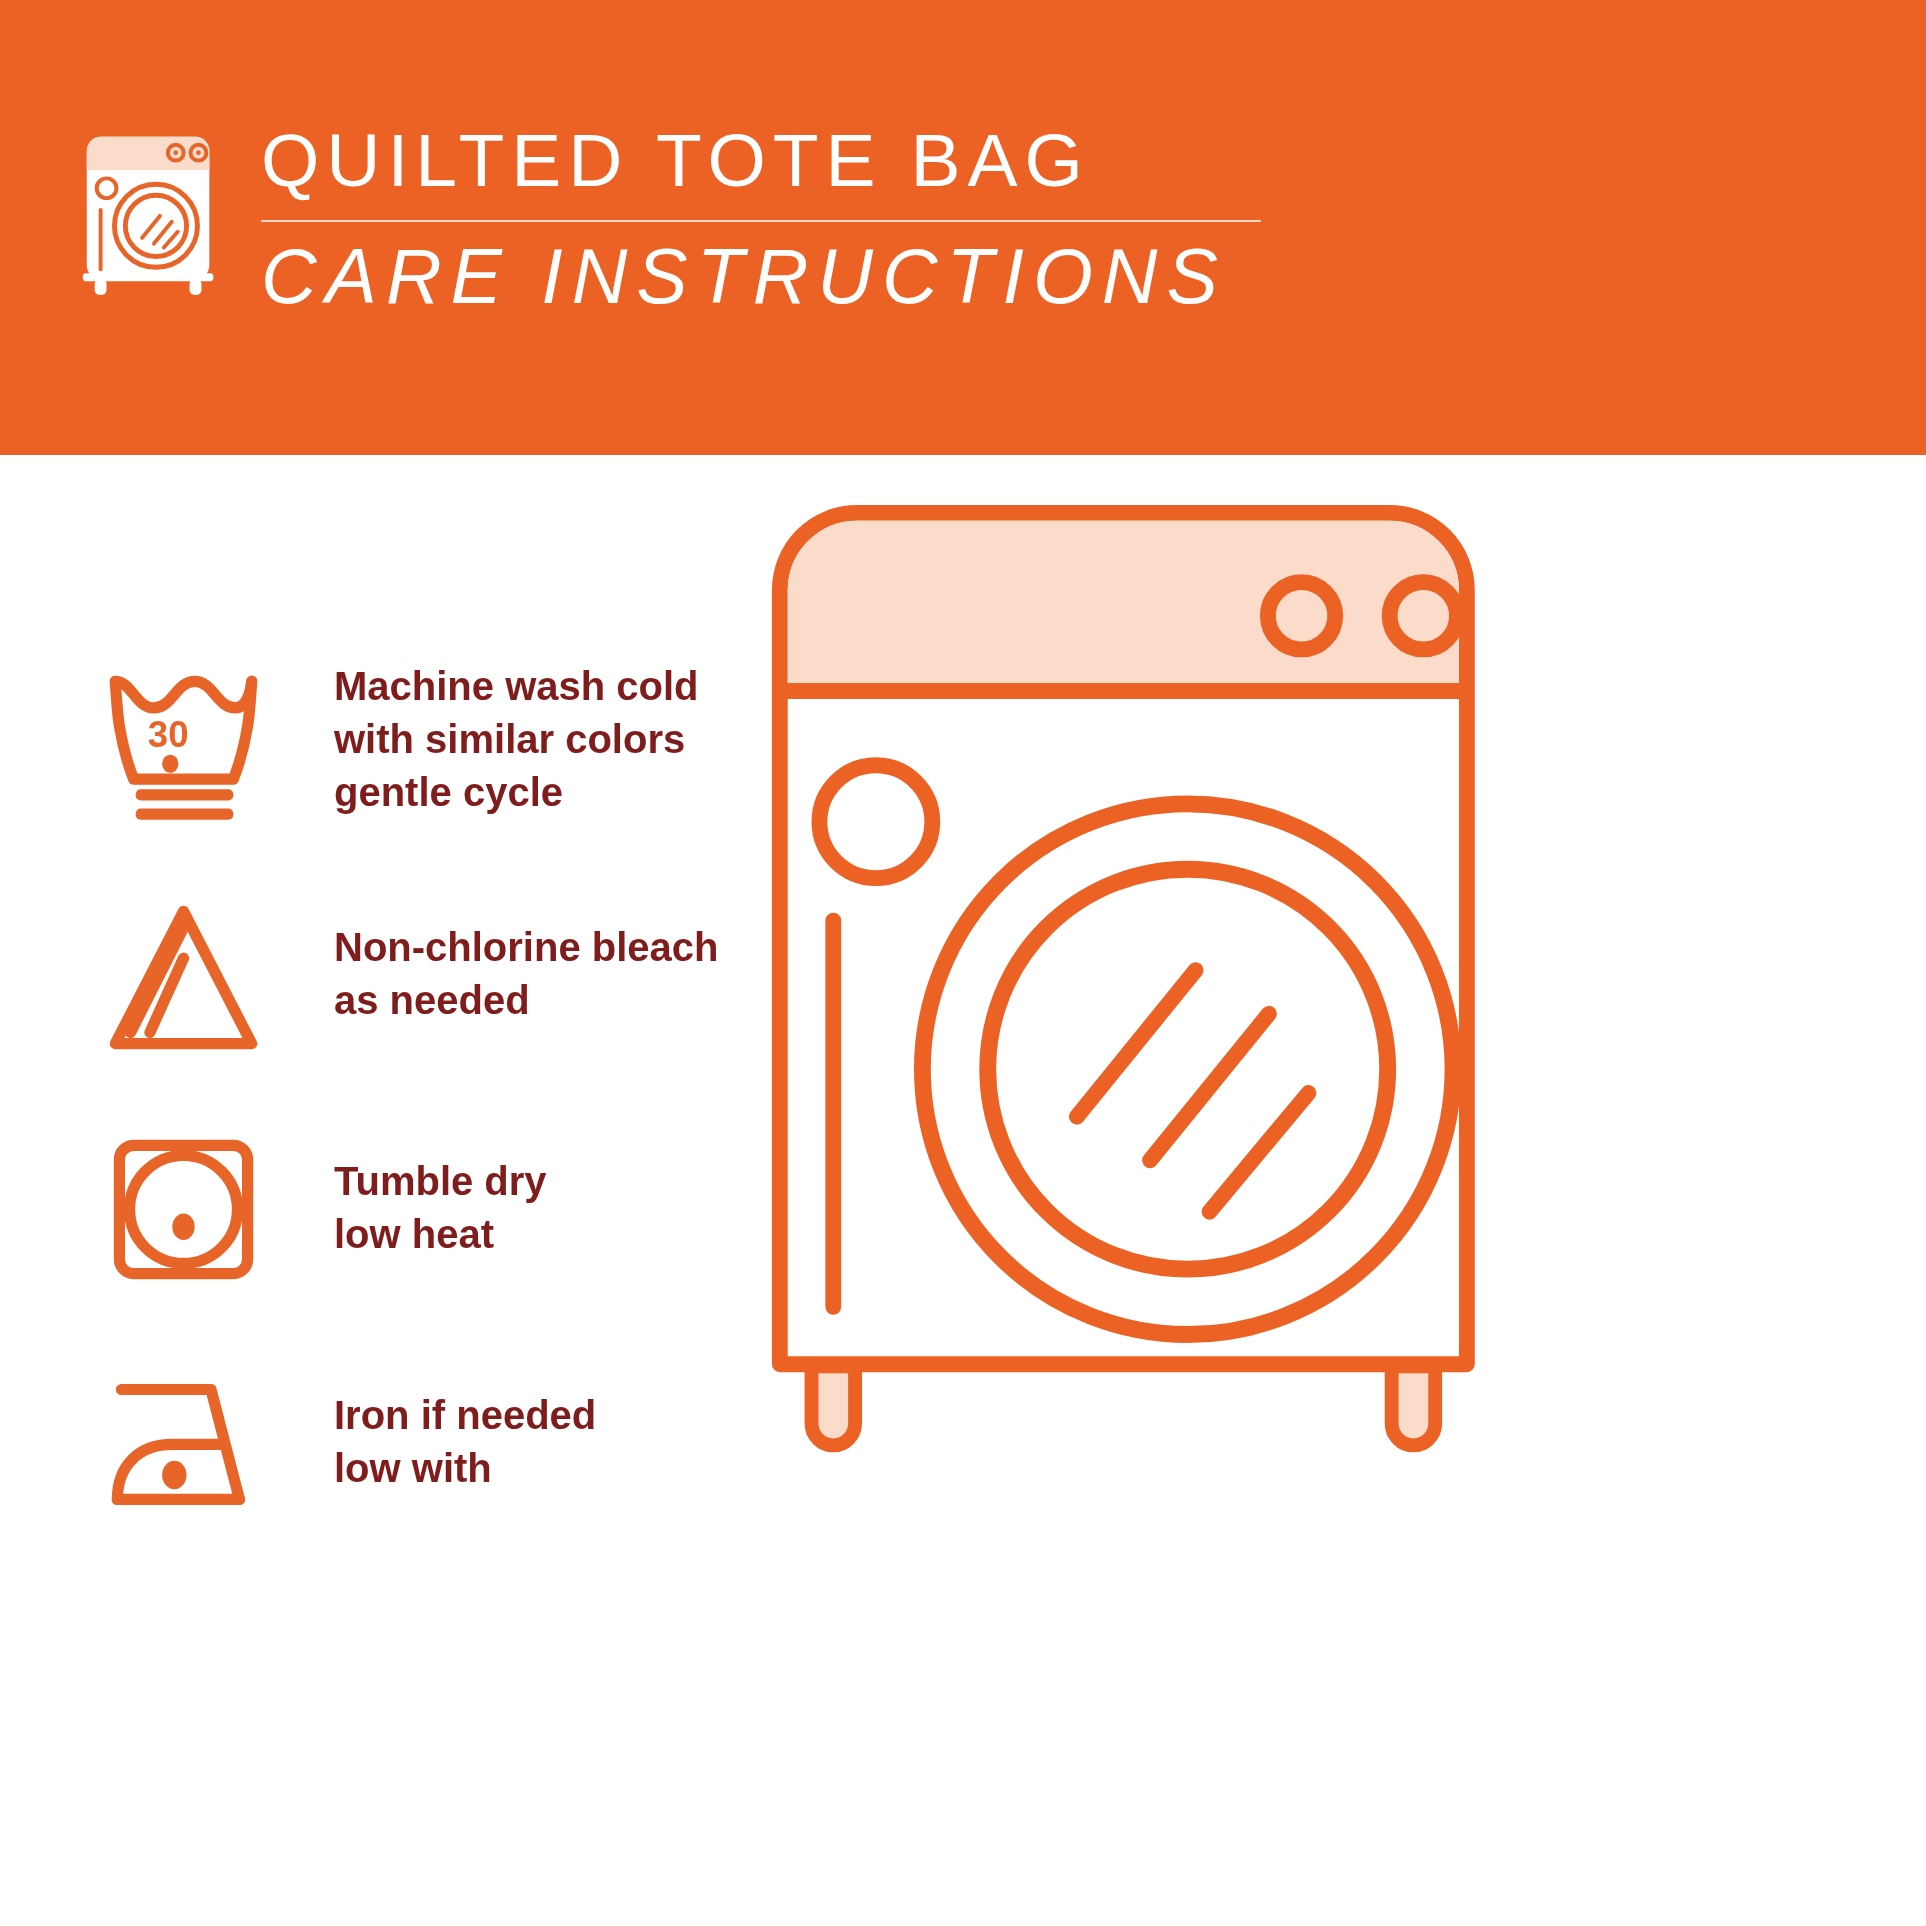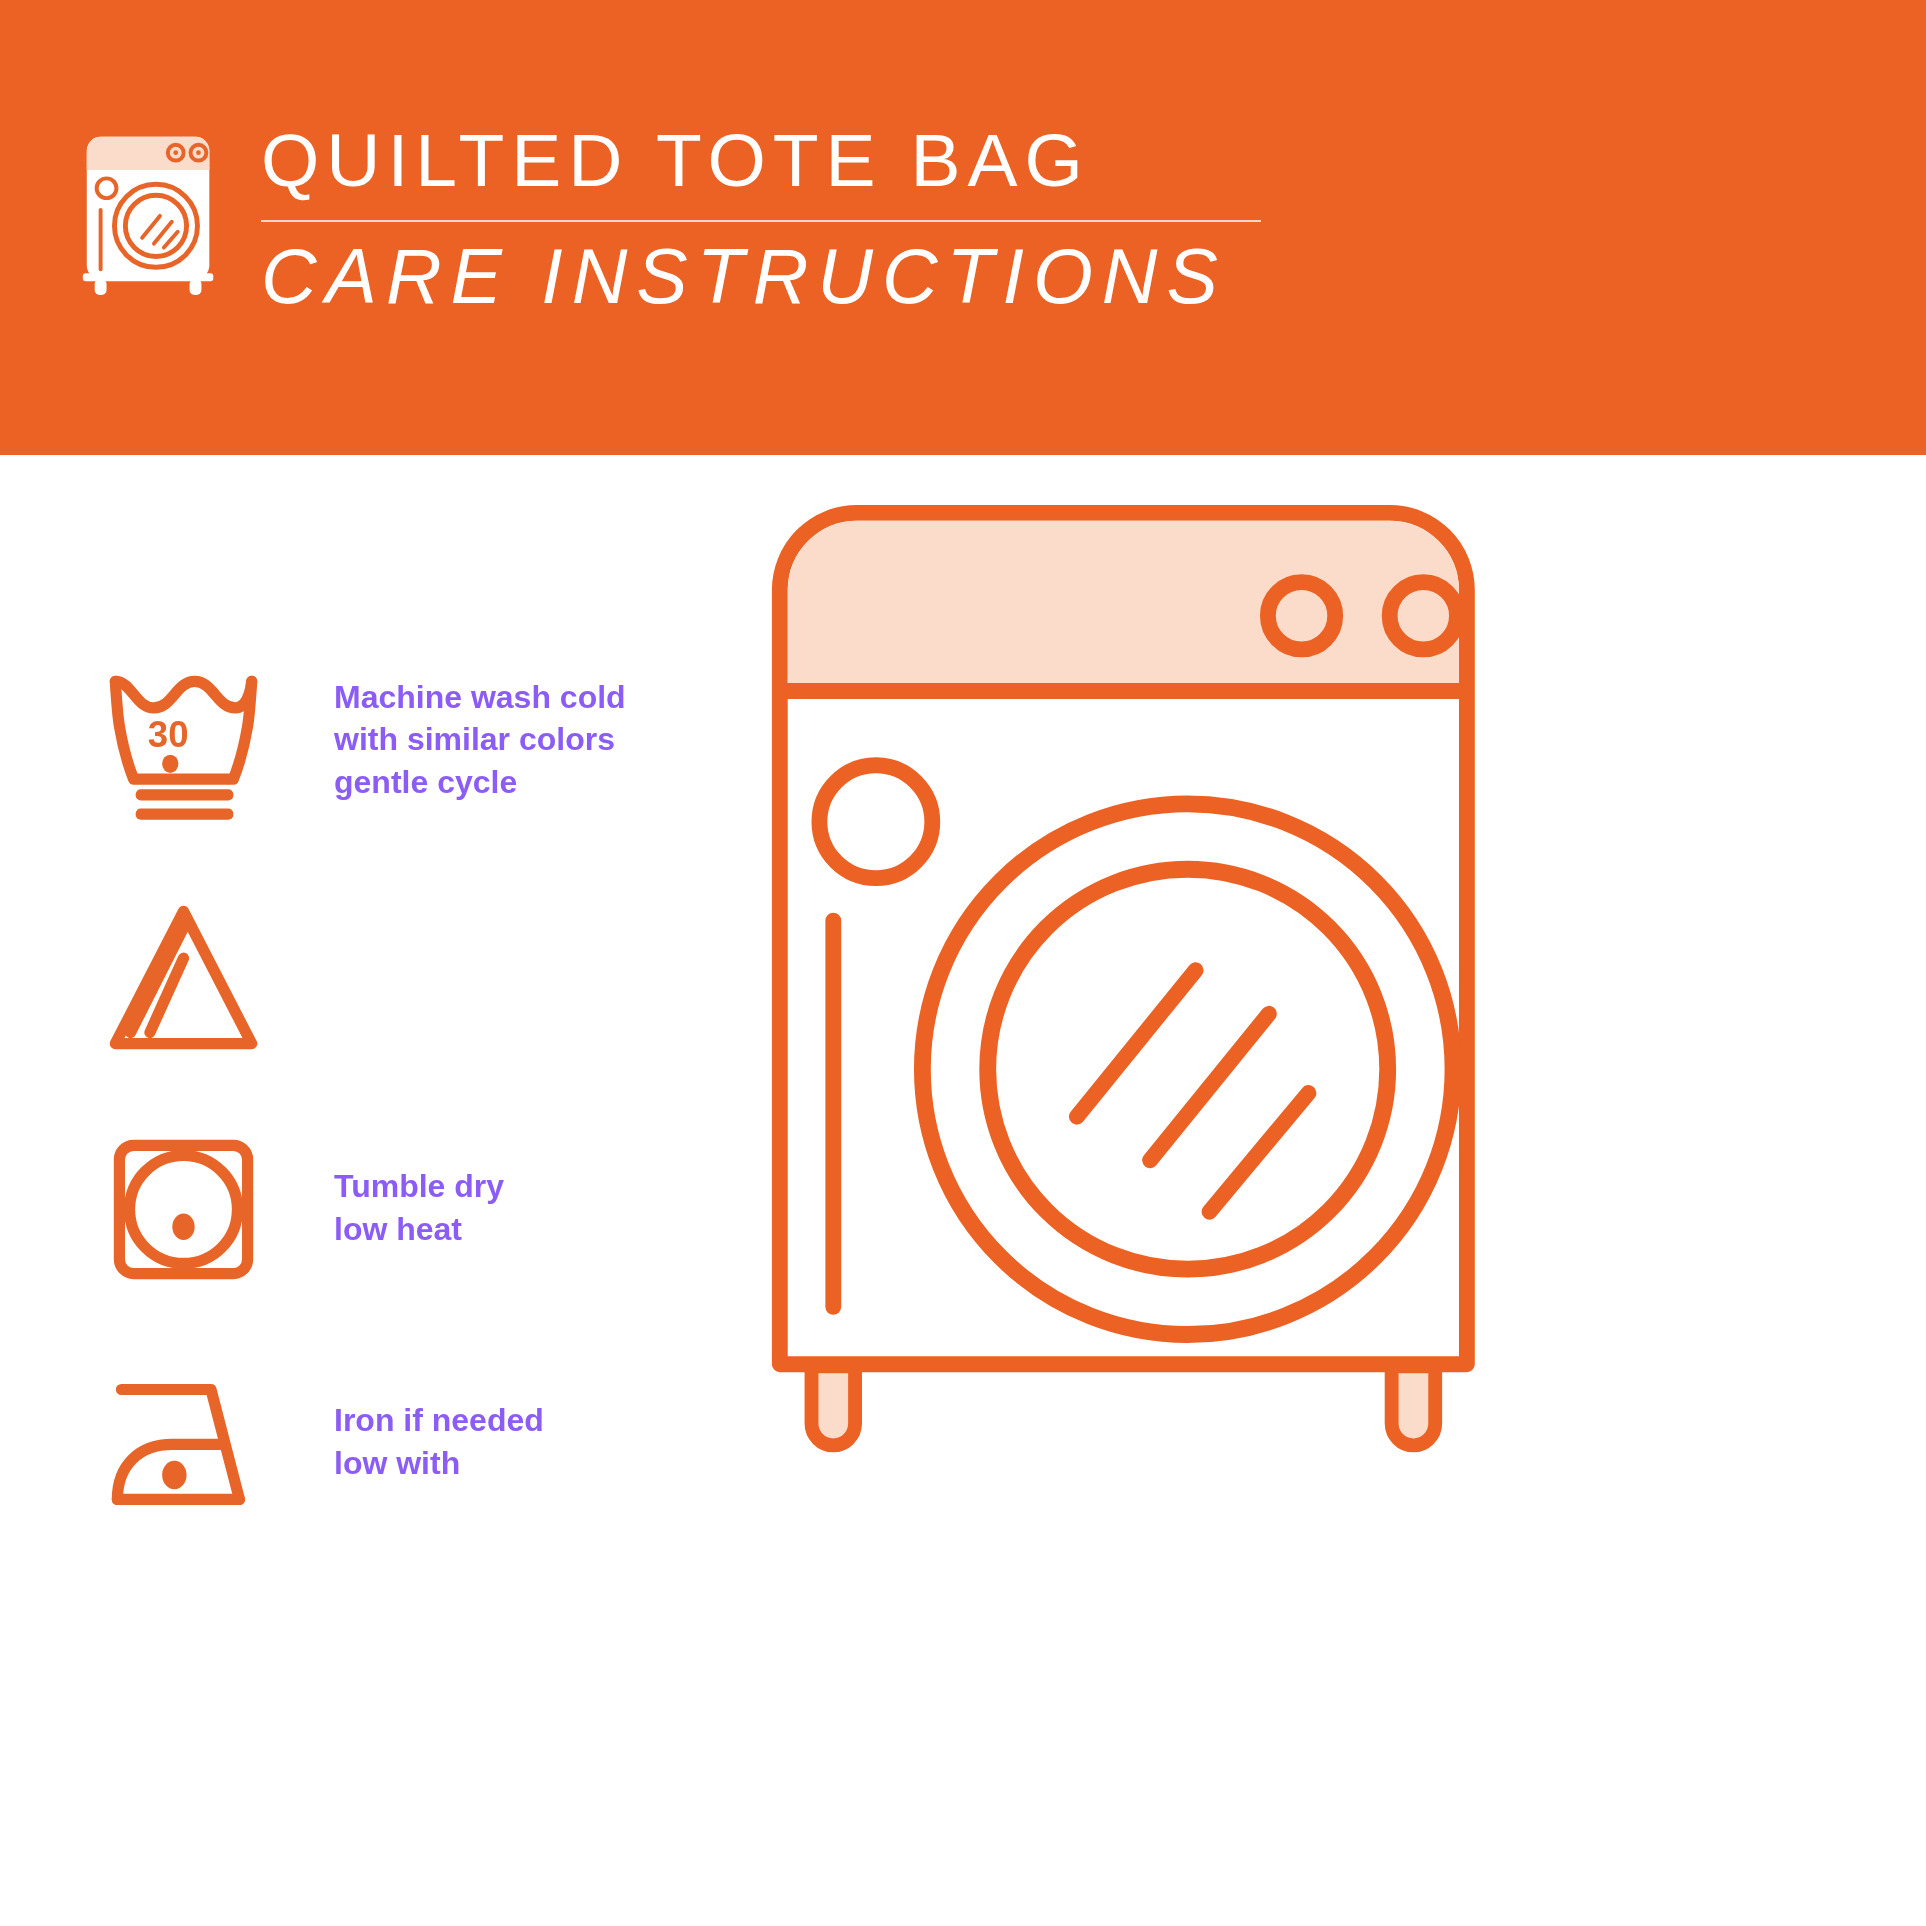--- a/index.html
+++ b/index.html
@@ -87,22 +87,22 @@
   .care-symbol {
     flex: 0 0 auto;
     width: 188px;
     height: 173px;
     display: flex;
     align-items: flex-end;
     justify-content: center;
   }
   .care-label {
     flex: 1 1 auto;
-    color: #8b5cf6;
-    font-size: 32px;
+    color: #7f1d1d;
+    font-size: 40px;
     line-height: 1.32;
     font-weight: 700;
     padding-left: 57px;
     white-space: pre-line;
     align-self: center;
   }
   #item-wash .care-label { align-self: center; }
 
   
   #machine-illustration {
@@ -187,20 +187,22 @@
     <div class="care-item">
       <div class="care-symbol">
         <svg viewBox="0 0 170 160" width="173" height="163" xmlns="http://www.w3.org/2000/svg">
           <g fill="none" stroke="#E8652A" stroke-width="11" stroke-linecap="round" stroke-linejoin="round">
             <path d="M85 14 L152 144 L18 144 Z"></path>
             <line x1="85" y1="30" x2="33" y2="133"></line>
             <line x1="85" y1="60" x2="52" y2="133"></line>
           </g>
         </svg>
       </div>
+      <div class="care-label">Non-chlorine bleach
+as needed</div>
     </div>
 
     <div class="care-item">
       <div class="care-symbol">
         <svg viewBox="0 0 170 160" width="173" height="163" xmlns="http://www.w3.org/2000/svg">
           <rect x="22" y="14" width="126" height="126" rx="14" ry="14" fill="none" stroke="#E8652A" stroke-width="11"></rect>
           <circle cx="85" cy="77" r="53" fill="none" stroke="#E8652A" stroke-width="11"></circle>
           <ellipse cx="85" cy="94" rx="11" ry="13" fill="#E8652A"></ellipse>
         </svg>
       </div>

